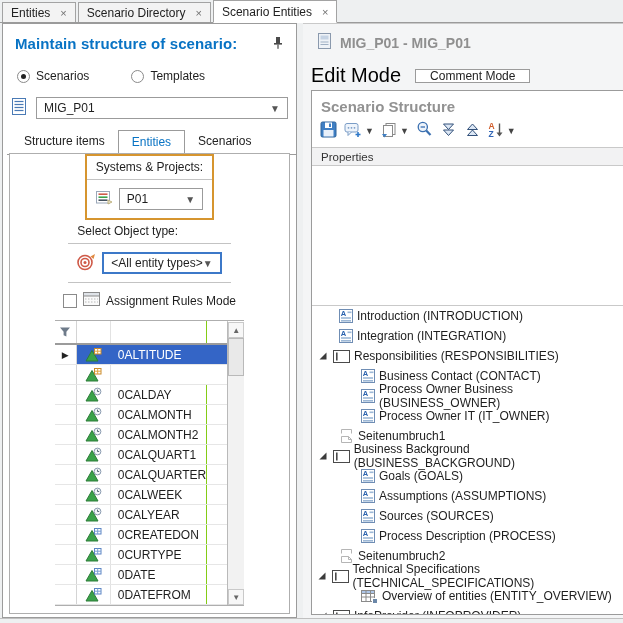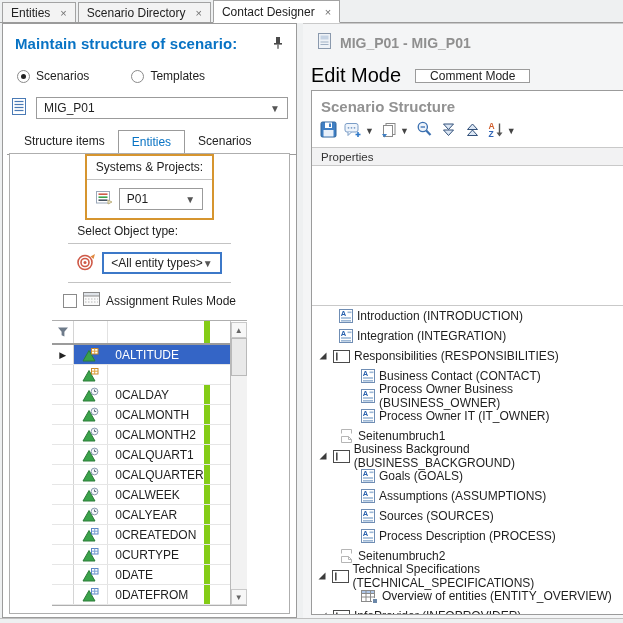--- a/index.html
+++ b/index.html
@@ -38,21 +38,21 @@
   .grp.plain { border-bottom:1px solid #c3c3c3; }
   .cbrow { display:flex; align-items:center; gap:6px; padding:9px 9px 8px; }
   .cbox { width:14px; height:14px; border:1px solid #8a8a8a; background:#fff; }
 
   
   .grid { margin-top:3px; border-top:1px solid #aeaeae; border-bottom:1px solid #aeaeae; position:relative; background:#fff; }
   .g-header { display:flex; height:23px; border-bottom:1px solid #9b9b9b; }
   .g-body { border-top:1px solid #9b9b9b; position:relative; padding-right:17px; }
   .g-ind { width:22px; flex:none; border-right:1px solid #d4d4d4; display:flex; align-items:center; justify-content:center; }
   .g-ico { width:34px; flex:none; border-right:1px solid #e2e2e2; display:flex; align-items:center; justify-content:center; }
-  .g-name { flex:1; border-right:6px solid #84cc16; display:flex; align-items:center; padding-left:7px; }
+  .g-name { flex:1; border-right:1px solid #84cc16; display:flex; align-items:center; padding-left:7px; }
   .g-x { width:20px; flex:none; }
   .g-sb { width:17px; flex:none; border-left:1px solid #c9c9c9; }
   .grow { display:flex; height:20px; border-bottom:1px solid #e6e6e6; background:#fff; }
   .grow .g-ind { border-right:1px solid #d4d4d4; font-size:9px; color:#222; }
   .grow.sel .g-ico, .grow.sel .g-name, .grow.sel .g-x { background:#3465c6; color:#fff; border-right-color:#3465c6; }
   .sbar { position:absolute; right:0; top:1px; bottom:0; width:17px; border-left:1px solid #b9b9b9; background:#f2f2f2; }
   .sbtn { height:16px; display:flex; align-items:center; justify-content:center; font-size:8px; color:#666; border:1px solid #c9c9c9; background:#f7f7f7; }
   .sbtn.down { position:absolute; bottom:0; left:0; right:0; }
   .sthumb { height:38px; margin:0; border:1px solid #b9b9b9; background:#e9e9e9; }
 
@@ -85,21 +85,21 @@
 <div class="tabbar">
   <div class="wtab">
     <span>Entities</span>
     <span class="x">×</span>
   </div>
   <div class="wtab">
     <span>Scenario Directory</span>
     <span class="x">×</span>
   </div>
   <div class="wtab active">
-    <span>Contact Designer</span>
+    <span>Scenario Entities</span>
     <span class="x">×</span>
   </div>
 </div>
 
 <div class="lpanel">
   <div class="lp-title">
     <h1>Maintain structure of scenario:</h1>
     <div class="pinbtn">
       <svg width="12" height="14" viewBox="0 0 12 14">
           <rect x="4" y="1" width="4" height="6" fill="#4a4a4a"></rect>

